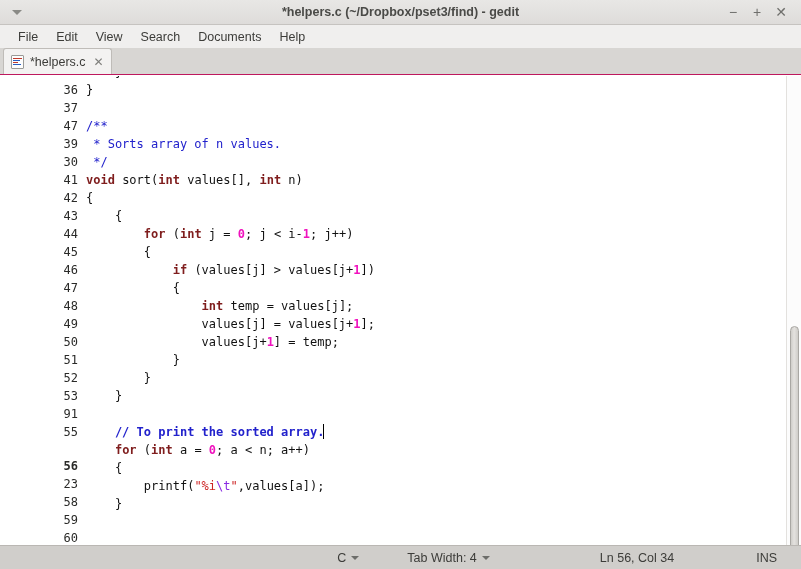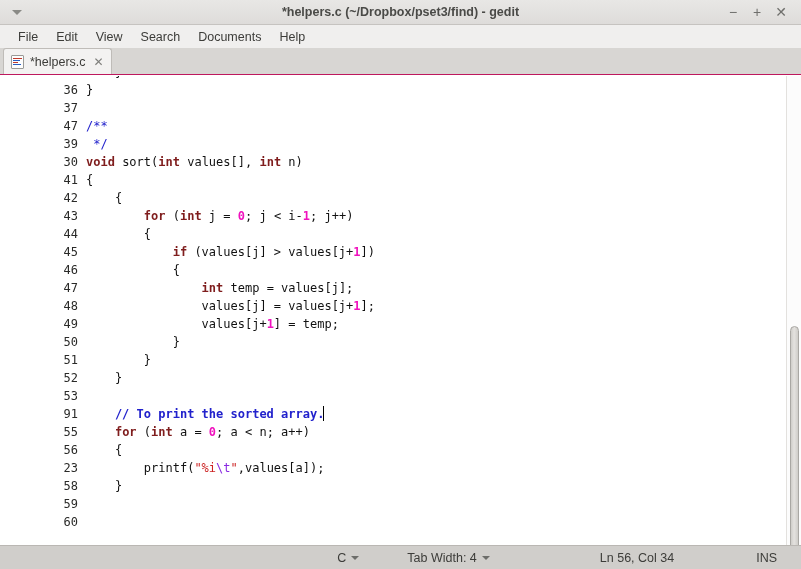--- a/index.html
+++ b/index.html
@@ -178,21 +178,21 @@
     width: 30px;
     min-width: 30px;
     text-align: right;
     color: #2a2a28;
     background: #ffffff;
     padding-right: 0px;
     box-sizing: border-box;
     user-select: none;
   }
   .gutter div { height: 18px; white-space: pre; }
-  .gutter div.cur { font-weight: normal; }
+  .gutter div.cur { font-weight: bold; margin-top: 16px; }
 
   .codecol {
     flex: 1;
     position: relative;
     padding-left: 8px;
     box-sizing: border-box;
     color: #111111;
     overflow: hidden;
   }
   .codecol div.codeline {
@@ -332,20 +332,21 @@
           <div>23</div>
           <div>58</div>
           <div>59</div>
           <div>60</div>
         </div>
       <div class="codecol">
           <div class="codeline">    }</div>
           <div class="codeline">}</div>
           <div class="codeline"></div>
           <div class="codeline"><span class="k-com">/**</span></div>
+          <div class="codeline"><span class="k-com"> * Sorts array of n values.</span></div>
           <div class="codeline"><span class="k-com"> */</span></div>
           <div class="codeline"><span class="k-type">void</span> sort(<span class="k-type">int</span> values[], <span class="k-type">int</span> n)</div>
           <div class="codeline">{</div>
           <div class="codeline">    {</div>
           <div class="codeline">        <span class="k-kw">for</span> (<span class="k-type">int</span> j = <span class="k-num">0</span>; j &lt; i-<span class="k-num">1</span>; j++)</div>
           <div class="codeline">        {</div>
           <div class="codeline">            <span class="k-kw">if</span> (values[j] &gt; values[j+<span class="k-num">1</span>])</div>
           <div class="codeline">            {</div>
           <div class="codeline">                <span class="k-type">int</span> temp = values[j];</div>
           <div class="codeline">                values[j] = values[j+<span class="k-num">1</span>];</div>

